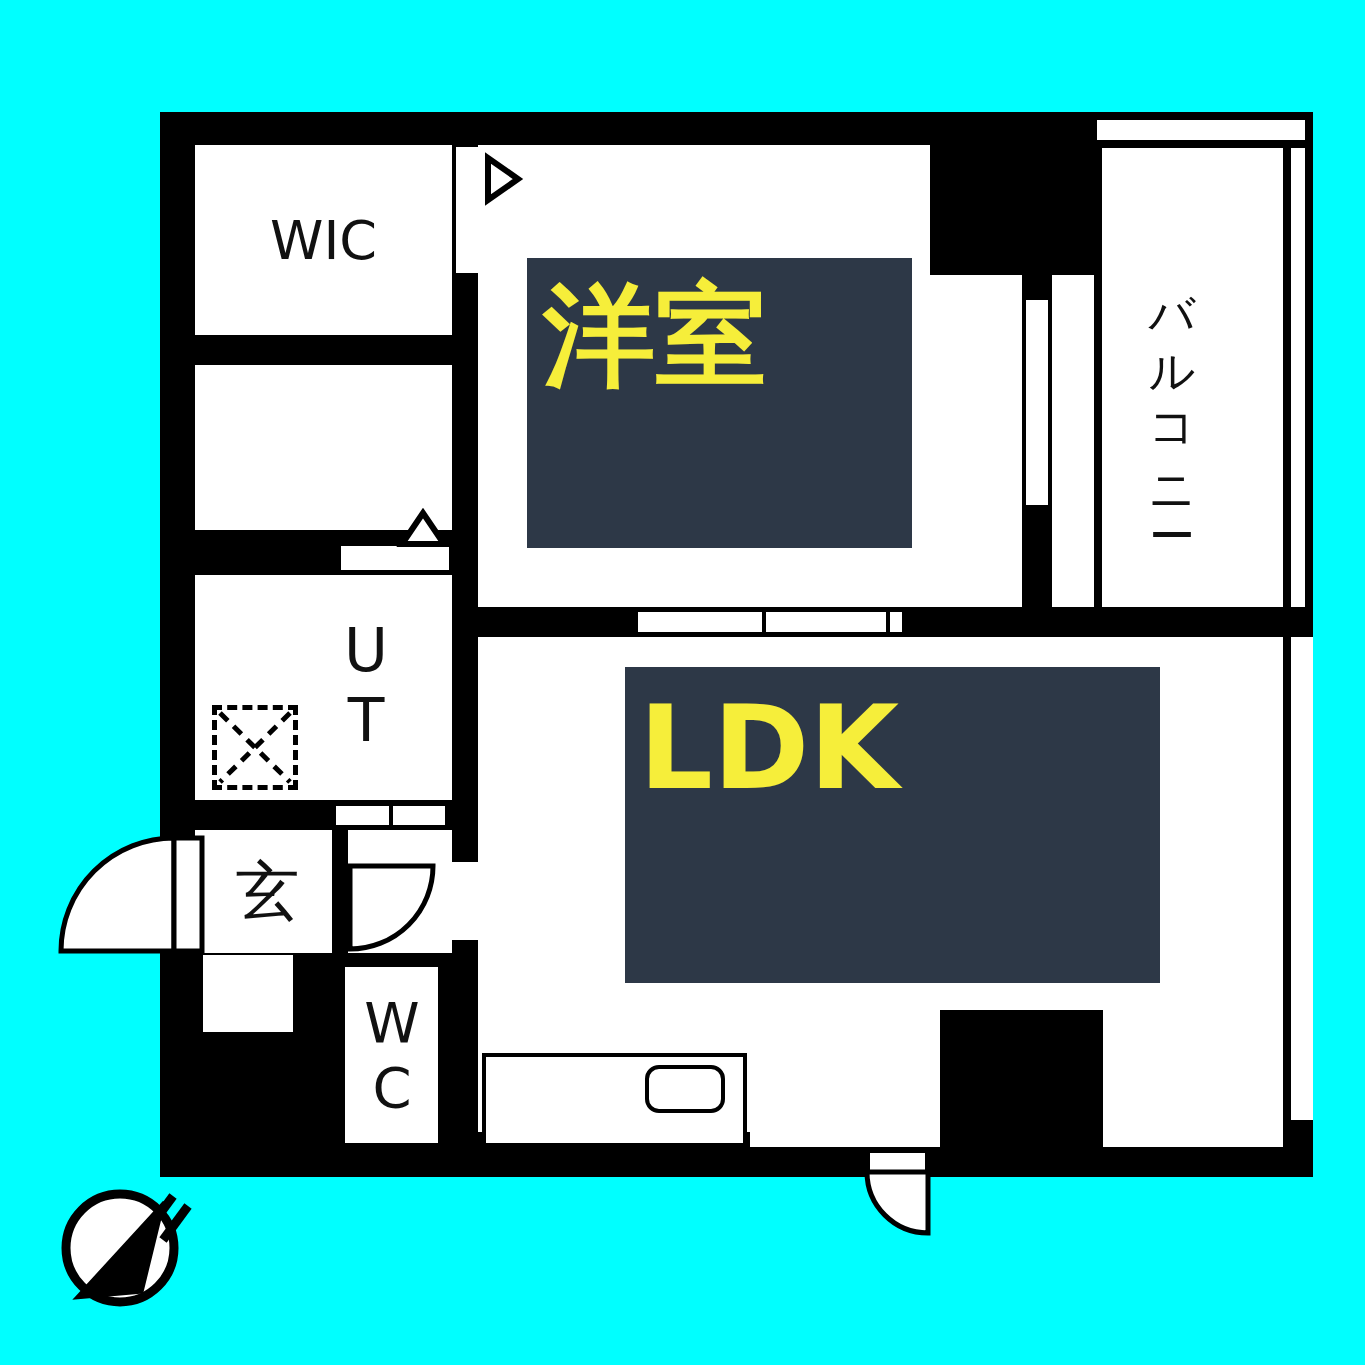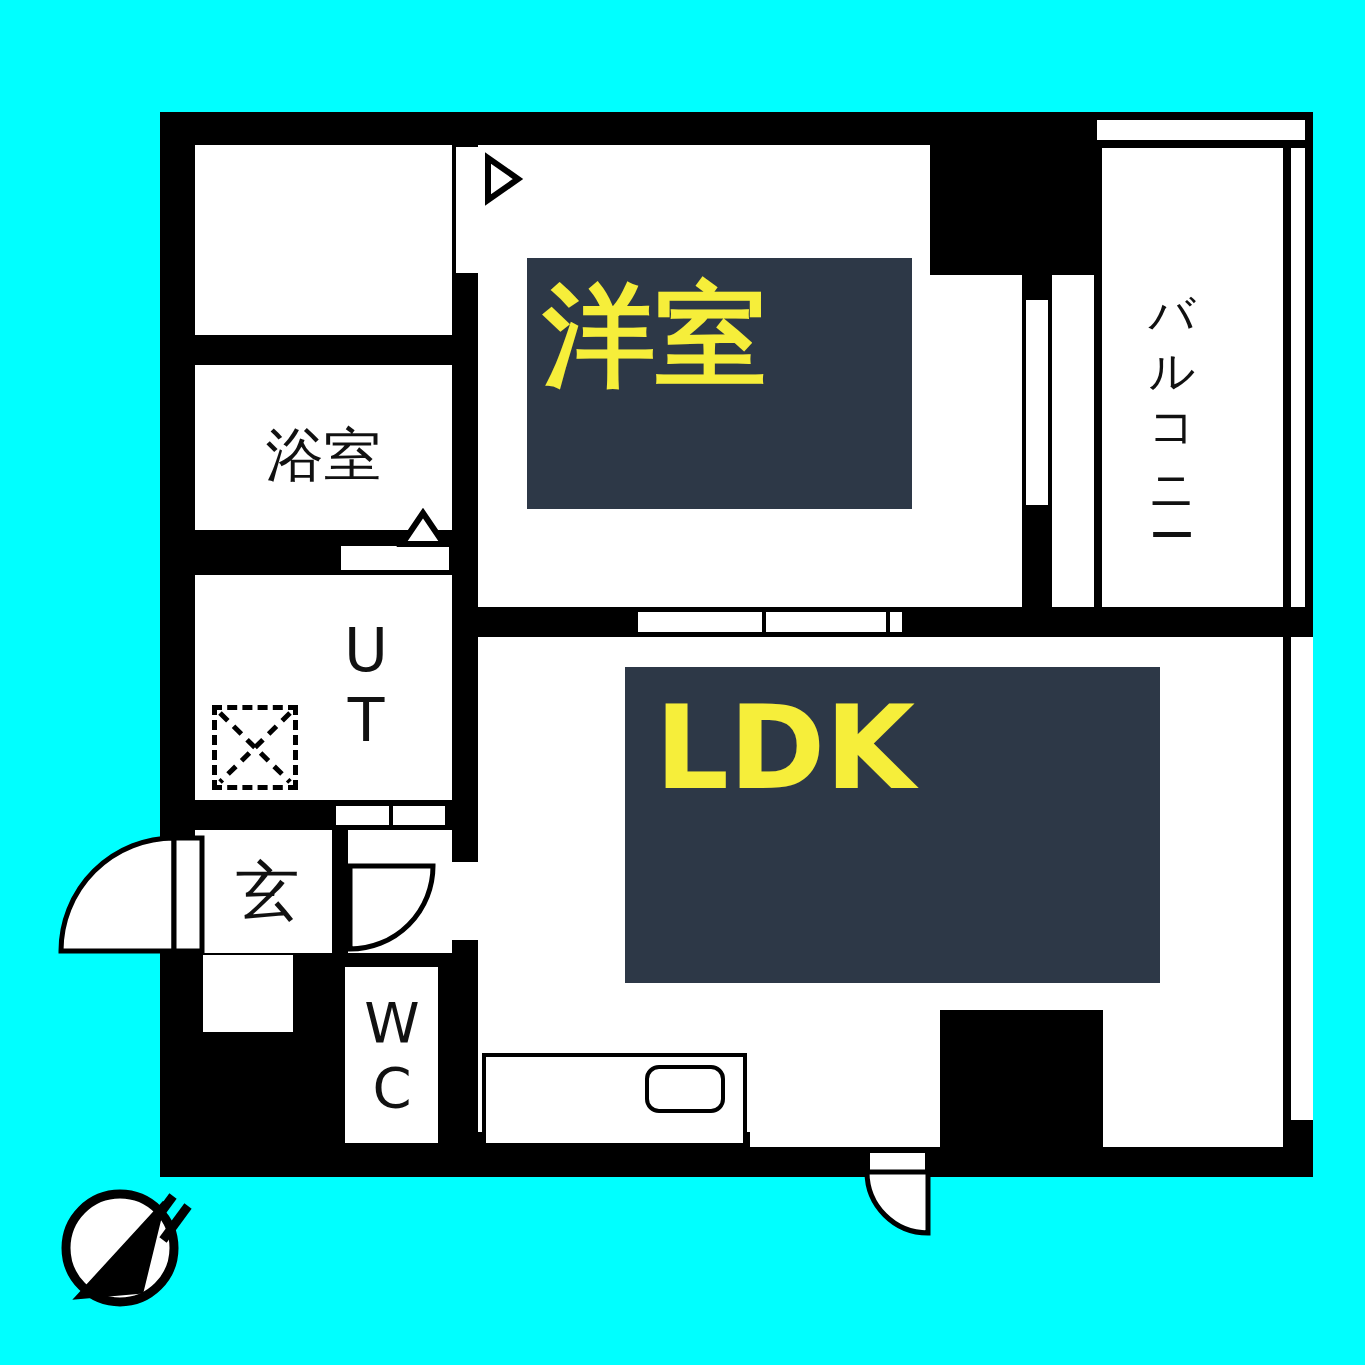--- a/index.html
+++ b/index.html
@@ -27,22 +27,22 @@
     display:flex;align-items:center;justify-content:center;
     white-space:nowrap;
   }
   .vup{writing-mode:vertical-rl;text-orientation:upright;}
   .vtx{writing-mode:vertical-rl;}
   .label-box{
     position:absolute;background:var(--label_box);color:var(--label_text);
     font-weight:bold;box-sizing:border-box;
   }
   .label-box .line{display:block;white-space:nowrap;}
-  #western-box{left:527px;top:258px;width:385px;height:251px;padding:8px 0 0 16px;font-size:112px;line-height:1.24;}
-  #ldk-box{left:625px;top:667px;width:535px;height:316px;padding:6px 0 0 30px;font-size:116px;line-height:1.3;}
+  #western-box{left:527px;top:258px;width:385px;height:290px;padding:8px 0 0 16px;font-size:112px;line-height:1.24;}
+  #ldk-box{left:625px;top:667px;width:535px;height:316px;padding:6px 0 0 14px;font-size:116px;line-height:1.3;}
   .washer{
     position:absolute;left:212px;top:705px;width:86px;height:85px;
     border:5px dashed var(--wall);box-sizing:border-box;background:var(--floor);
   }
   .counter{
     position:absolute;left:482px;top:1053px;width:265px;height:94px;
     background:var(--floor);border:4px solid var(--wall);box-sizing:border-box;
   }
   .sink{
     position:absolute;left:645px;top:1065px;width:80px;height:48px;
@@ -99,21 +99,21 @@
   <div class="counter"></div>
   <div class="sink"></div>
 
   <div class="label-box" id="western-box">
     <span class="line">洋室</span>
   </div>
   <div class="label-box" id="ldk-box">
     <span class="line">LDK</span>
   </div>
 
-  <div class="room-label" style="left:195px;top:418px;width:257px;height:75px;font-size:58px;">浴室</div>
+  <div class="room-label" style="left:195px;top:205px;width:257px;height:70px;font-size:54px;">WIC</div>
   <div class="room-label vup" style="left:328px;top:592px;width:76px;height:185px;font-size:60px;">UT</div>
   <div class="room-label" style="left:203px;top:850px;width:129px;height:82px;font-size:64px;">玄</div>
   <div class="room-label vup" style="left:352px;top:975px;width:80px;height:160px;font-size:56px;">WC</div>
   <div class="room-label vtx" style="left:1130px;top:165px;width:86px;height:455px;font-size:46px;letter-spacing:10px;">バルコニー</div>
 
   <svg class="overlay" width="1365" height="1365" viewBox="0 0 1365 1365">
 
     <g>
       <path d="M174,951 L61,951 A113,113 0 0 1 174,838 Z" fill="#ffffff" stroke="#000000" stroke-width="5"></path>
       <rect x="174" y="838" width="28" height="113" fill="#ffffff" stroke="#000000" stroke-width="5"></rect>

